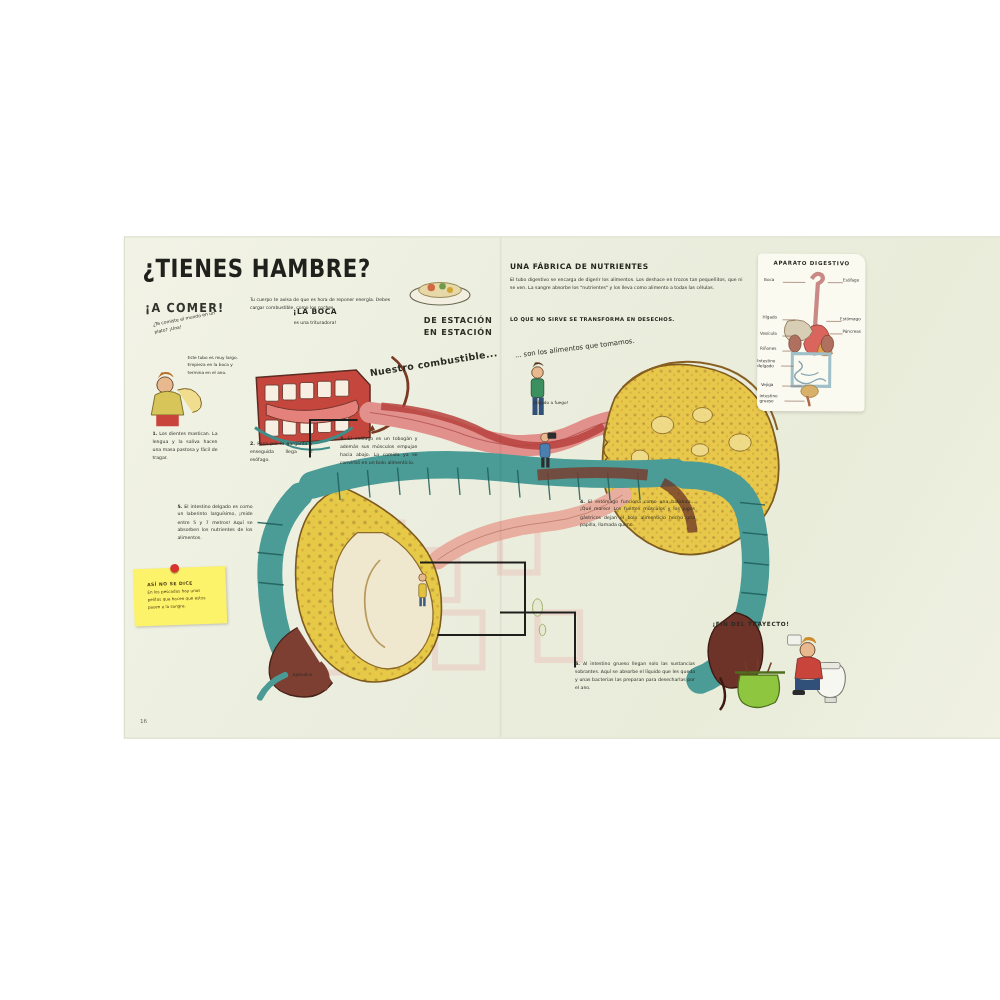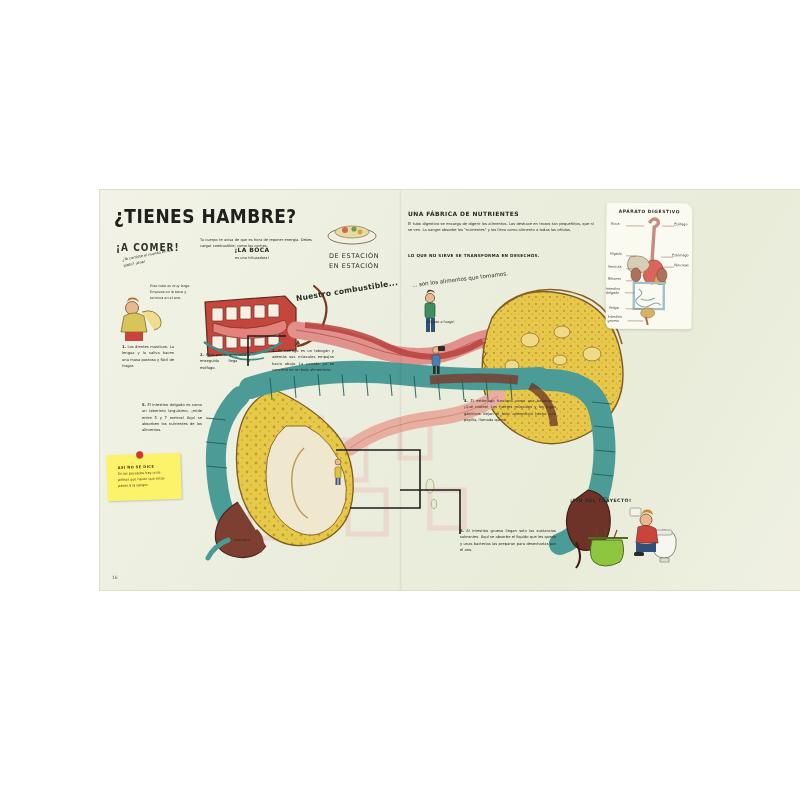--- a/index.html
+++ b/index.html
@@ -45,22 +45,22 @@
     position:absolute;font-weight:bold;font-size:6px;letter-spacing:.4px;color:#26261f;
   }
   .para{
     position:absolute;font-size:3.7px;line-height:1.7;color:#2c2c26;text-align:justify;
   }
   .mini{position:absolute;font-size:3.4px;line-height:1.7;color:#2d2d27;}
   .step{position:absolute;font-size:3.7px;line-height:1.72;color:#2b2b25;text-align:justify;}
   .step .n{font-weight:bold;}
 
   .station{
-    position:absolute;font-size:6.5px;font-weight:normal;letter-spacing:.6px;
-    color:#2e2e26;line-height:1.5;text-align:center;
+    position:absolute;font-size:6.5px;font-weight:bold;letter-spacing:.6px;
+    color:#2e2e26;line-height:1.5;text-align:right;
   }
   .fuel{
     position:absolute;font-weight:bold;font-size:7.5px;color:#2a2a22;
     transform:rotate(-9deg);transform-origin:left center;letter-spacing:.3px;
   }
   .fuel2{
     position:absolute;font-size:5.5px;color:#2c2c24;
     transform:rotate(-7deg);transform-origin:left center;
   }
   .callout{

